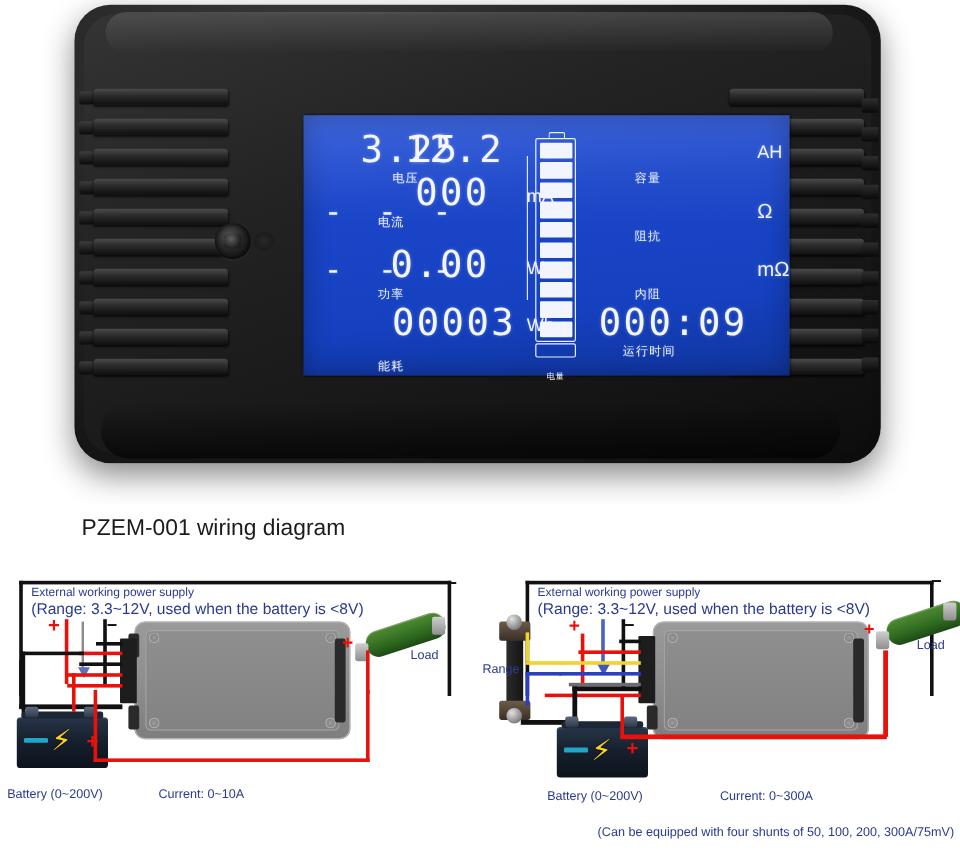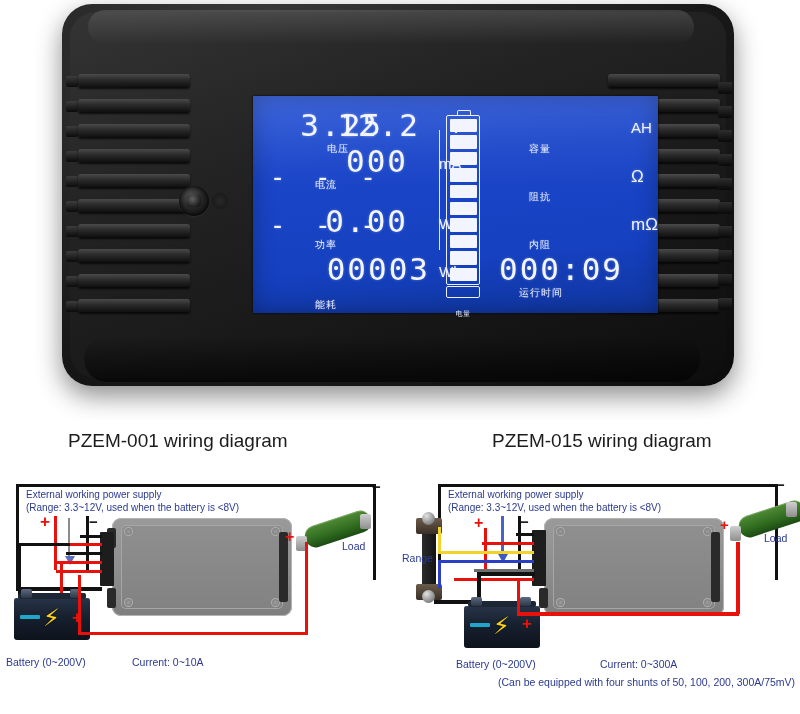--- a/index.html
+++ b/index.html
@@ -90,21 +90,21 @@
               border-left:1.5px solid #dfe7ff;}
 
   
   #diagrams{position:absolute;left:0;top:420px;width:800px;height:294px;background:#fff;}
   .dtitle{position:absolute;top:10px;font-size:19px;color:#1c1c1c;
           font-family:"Liberation Sans",sans-serif;font-weight:400;}
   .panel{position:absolute;top:60px;height:210px;}
   .panel.left{left:4px;width:392px;}
   .panel.right{left:404px;width:392px;}
 
-  .note{position:absolute;color:#2b3a8f;font-size:10px;line-height:12px;white-space:nowrap;
+  .note{position:absolute;color:#2b3a8f;font-size:13px;line-height:12px;white-space:nowrap;
         font-family:"Liberation Sans",sans-serif;}
   .note.b{font-size:10px;}
   .caption{position:absolute;color:#2b3a8f;font-size:10.5px;white-space:nowrap;
            font-family:"Liberation Sans",sans-serif;}
 
   
   .wire{position:absolute;box-sizing:border-box;}
   .w-black{background:#111;}
   .w-red{background:#e8120c;}
   .w-yellow{background:#f2d32c;}
@@ -348,21 +348,20 @@
 
     <div class="load-g" style="left:300px;top:38px;"></div>
     <div class="lug" style="left:292px;top:56px;"></div>
     <div class="lug" style="left:356px;top:34px;"></div>
     <div class="plus" style="left:281px;top:48px;font-size:16px;">+</div>
     <div class="minus" style="left:368px;top:-2px;font-size:15px;">−</div>
     <div class="caption" style="left:338px;top:60px;color:#2b3a8f;">Load</div>
     <div class="wire w-red" style="left:301px;top:62px;width:3px;height:36px;"></div>
   </div>
 
-  <div class="dtitle" style="left:492px;">PZEM-015 wiring diagram</div>
 
   <div class="panel right">
     <div class="outerloop" style="left:34px;top:4px;width:340px;height:96px;border-bottom:none;"></div>
 
     <div class="note b" style="left:44px;top:9px;">External working power supply</div>
     <div class="note" style="left:44px;top:22px;">(Range: 3.3~12V, used when the battery is &lt;8V)</div>
 
     <div class="plus" style="left:70px;top:34px;font-size:16px;">+</div>
     <div class="wire w-red" style="left:80px;top:48px;width:2.5px;height:44px;"></div>
     <div class="wire w-grey" style="left:97px;top:36px;width:2.5px;height:38px;background:#4a63c0;"></div>
@@ -411,21 +410,21 @@
       <div class="bolt" style="left:29px;top:8px;">⚡</div>
       <div class="plus" style="right:8px;top:8px;font-size:17px;">+</div>
     </div>
     <div class="caption" style="left:52px;top:178px;">Battery (0~200V)</div>
 
     <div class="wire w-red" style="left:113px;top:99px;width:3px;height:36px;"></div>
     <div class="wire w-red" style="left:113px;top:132px;width:222px;height:3.5px;"></div>
     <div class="wire w-red" style="left:332px;top:62px;width:3.5px;height:72px;"></div>
 
     <div class="caption" style="left:196px;top:178px;">Current: 0~300A</div>
-    <div class="caption" style="left:94px;top:196px;">(Can be equipped with four shunts of 50, 100, 200, 300A/75mV)</div>
+    <div class="caption" style="left:94px;top:208px;">(Can be equipped with four shunts of 50, 100, 200, 300A/75mV)</div>
 
     <div class="load-g" style="left:334px;top:28px;"></div>
     <div class="lug" style="left:326px;top:46px;"></div>
     <div class="lug" style="left:382px;top:22px;"></div>
     <div class="plus" style="left:316px;top:36px;font-size:15px;">+</div>
     <div class="minus" style="left:372px;top:-4px;font-size:15px;">−</div>
     <div class="caption" style="left:360px;top:52px;">Load</div>
   </div>
 </div>
 

